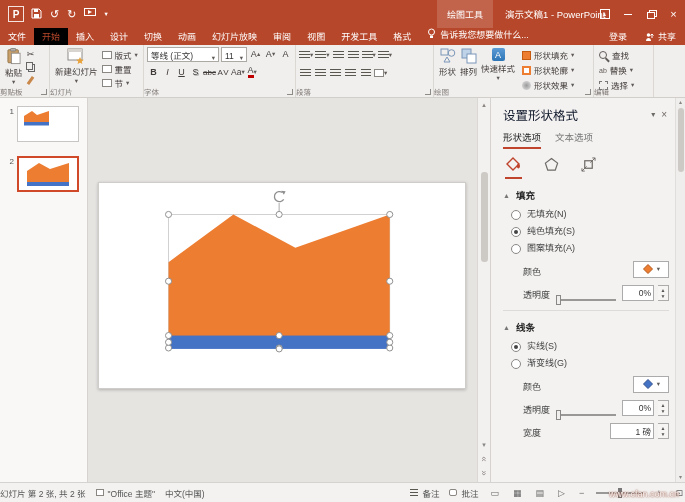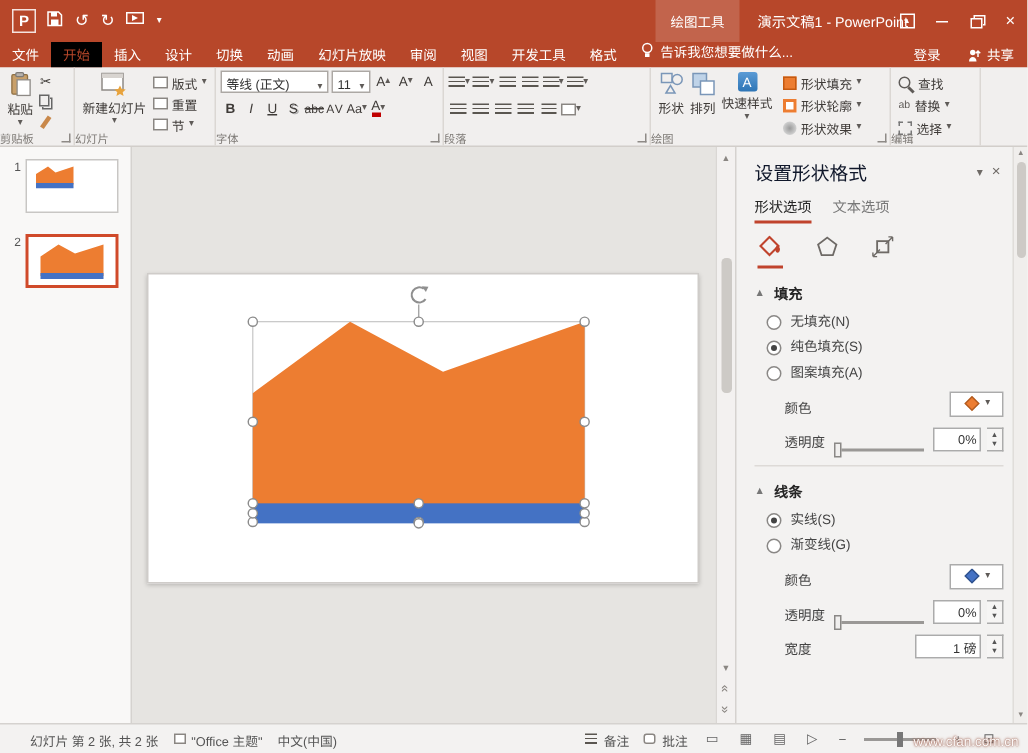--- a/index.html
+++ b/index.html
@@ -90,21 +90,21 @@
 .sp{flex:1}
 .track{flex:1;height:2px;background:#9A9896;position:relative;margin:0 2px}
 .trackthumb{position:absolute;left:0;top:-4px;width:5px;height:10px;background:#F0EFEE;border:1px solid #8A8886}
 .numbox{width:32px;height:16px;border:1px solid #ABABAB;background:#fff;font-size:8.5px;color:#333;display:flex;align-items:center;justify-content:flex-end;padding-right:2px}
 .spinner{width:11px;height:16px;border:1px solid #ABABAB;border-left:none;background:#F6F5F4;display:flex;flex-direction:column;align-items:center;justify-content:center;font-size:5px;color:#555;line-height:1.3}
 .colorbtn{width:36px;height:17px;border:1px solid #ABABAB;background:#fff;display:flex;align-items:center;justify-content:center;gap:3px}
 .pscroll{position:absolute;right:0;top:0;bottom:0;width:10px;background:#F0EEEC;border-left:1px solid #E0DDDA;display:flex;flex-direction:column;align-items:center;font-size:6px;color:#8A8682}
 .pthumb{width:6px;height:64px;background:#CDCAC6;border-radius:3px;margin:3px 0}
 
 
-.statusbar{position:absolute;left:0;right:0;bottom:0;height:20px;background:#F3F2F1;border-top:1px solid #D5D2CF;display:flex;align-items:center;padding:0 20px;font-size:8.5px;color:#555;gap:10px}
+.statusbar{position:absolute;left:0;right:0;bottom:0;height:20px;background:#F3F2F1;border-top:1px solid #D5D2CF;display:flex;align-items:center;padding:0 0;font-size:8.5px;color:#555;gap:10px}
 .sit{display:flex;align-items:center;gap:4px;white-space:nowrap}
 .viewic{font-size:9px;color:#666;padding:0 2px}
 .zoomtrack{width:48px;height:2px;background:#9A9896;position:relative}
 .zoomthumb{position:absolute;left:22px;top:-4px;width:4px;height:10px;background:#777}
 .watermark{position:absolute;right:6px;bottom:3px;font-size:9px;font-weight:normal;color:rgba(255,255,255,.95);text-shadow:0 0 2px rgba(150,80,60,.9),0 0 1px rgba(150,80,60,.9)}
 </style>
 </head>
 <body>
 
 <div class="app">

